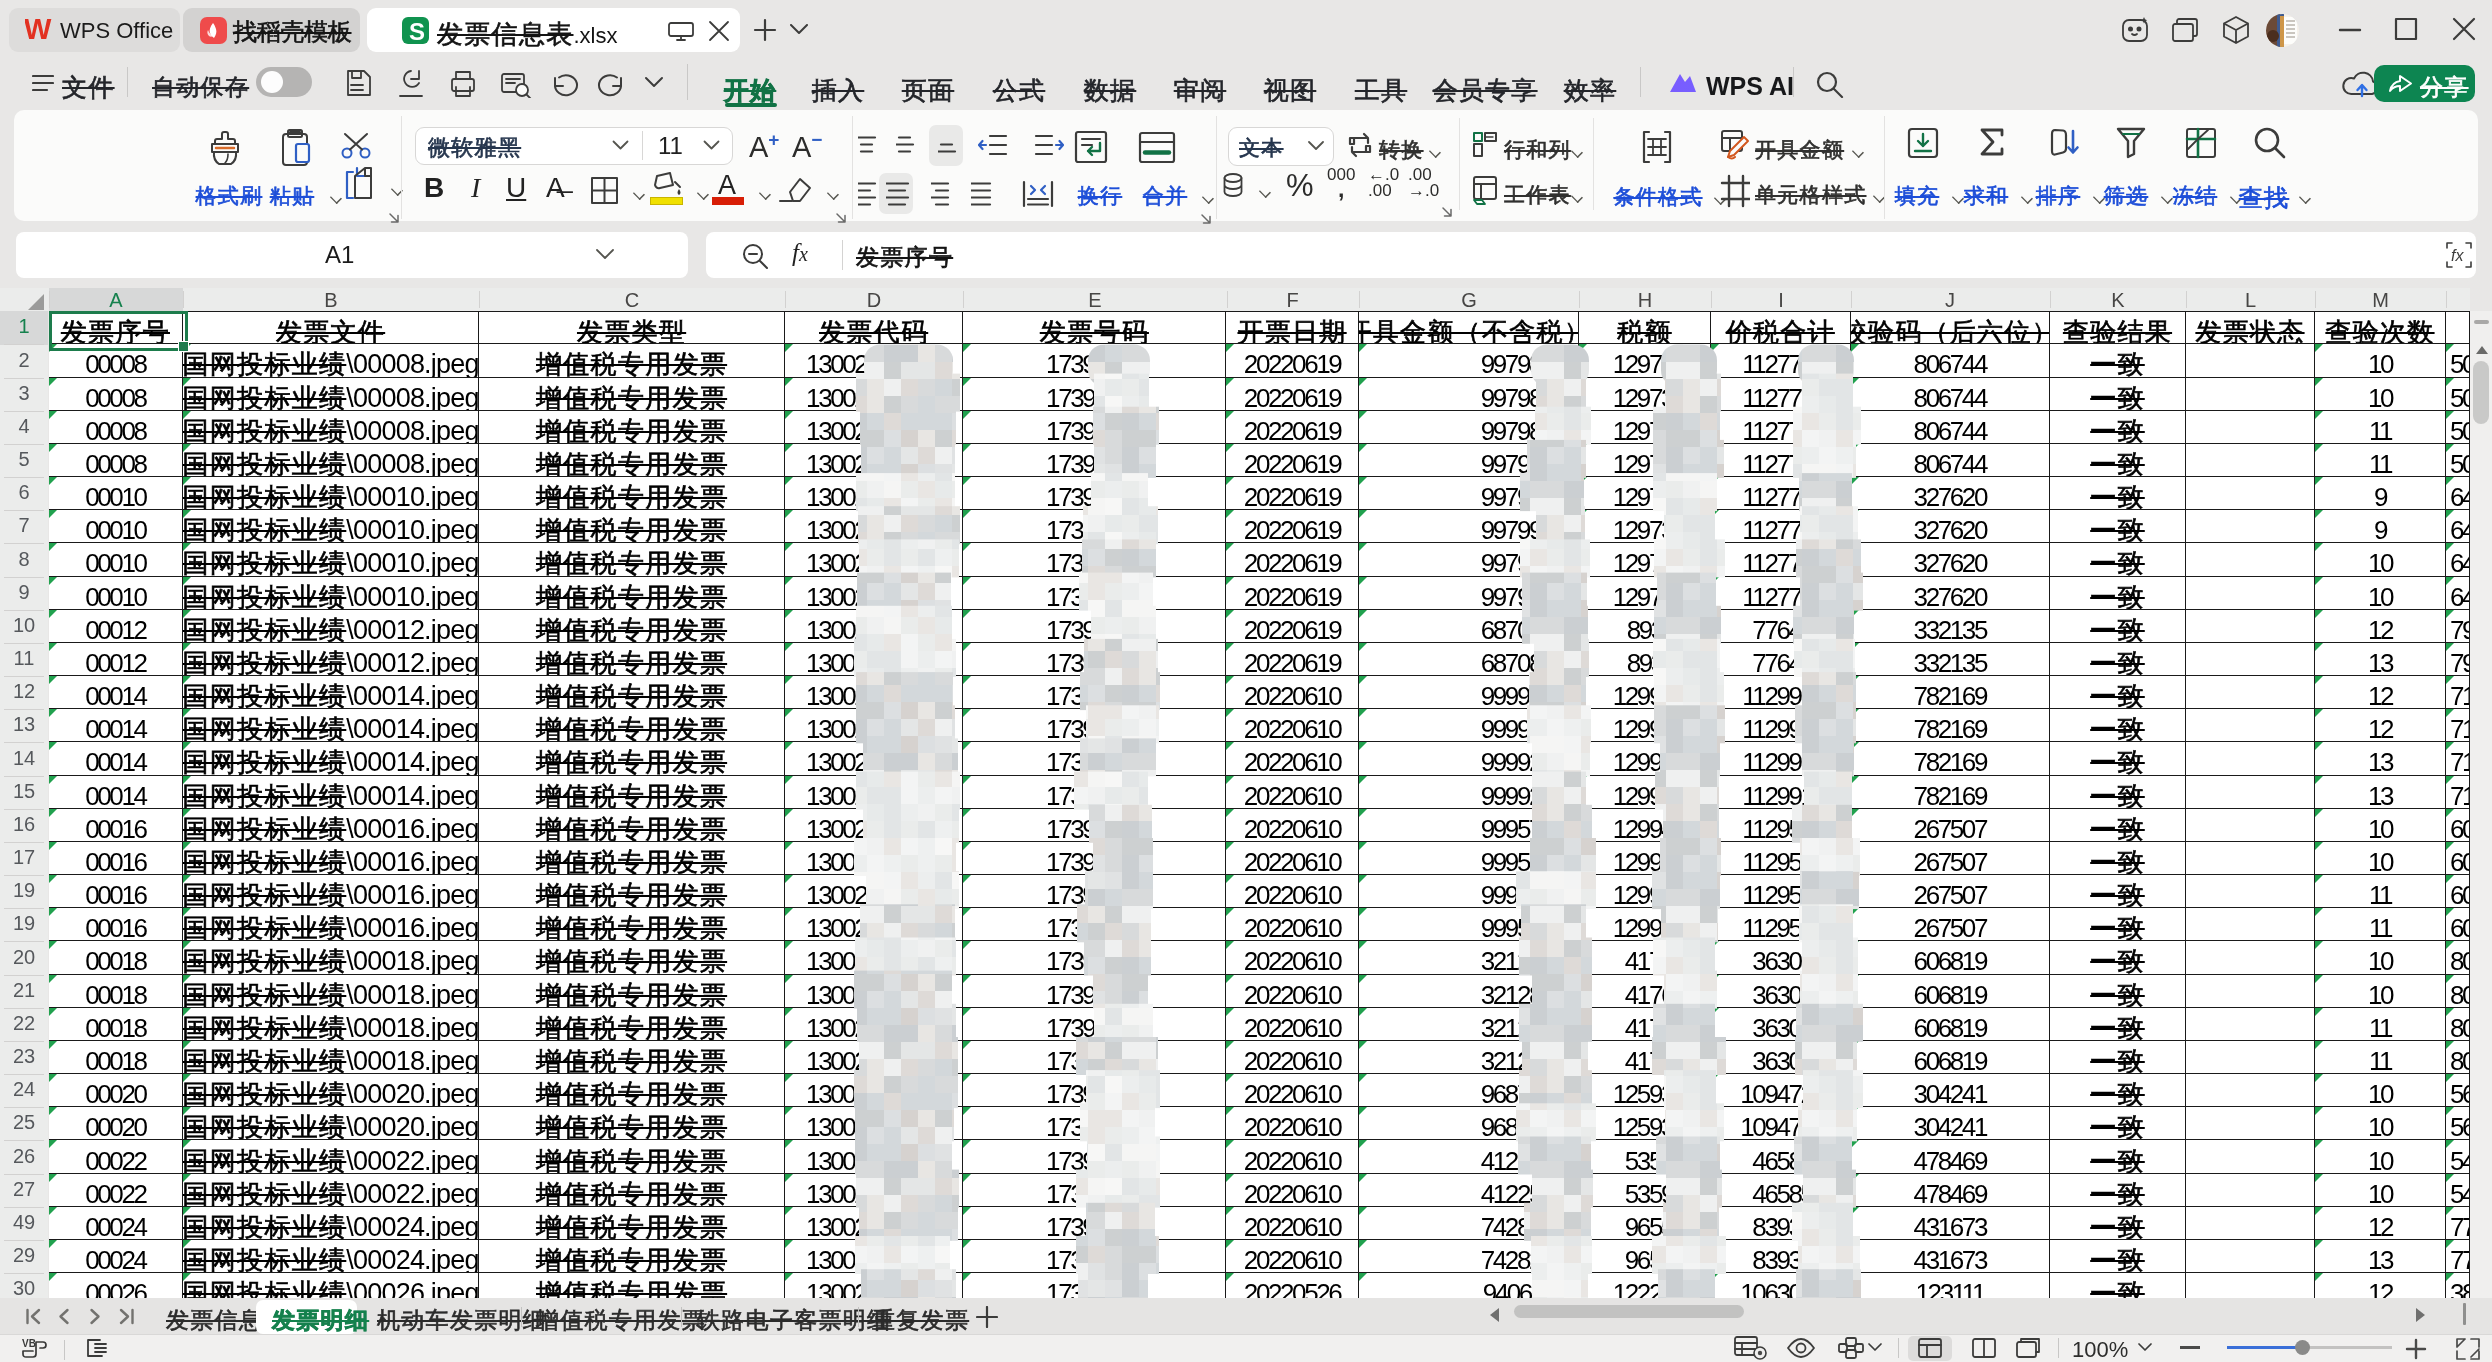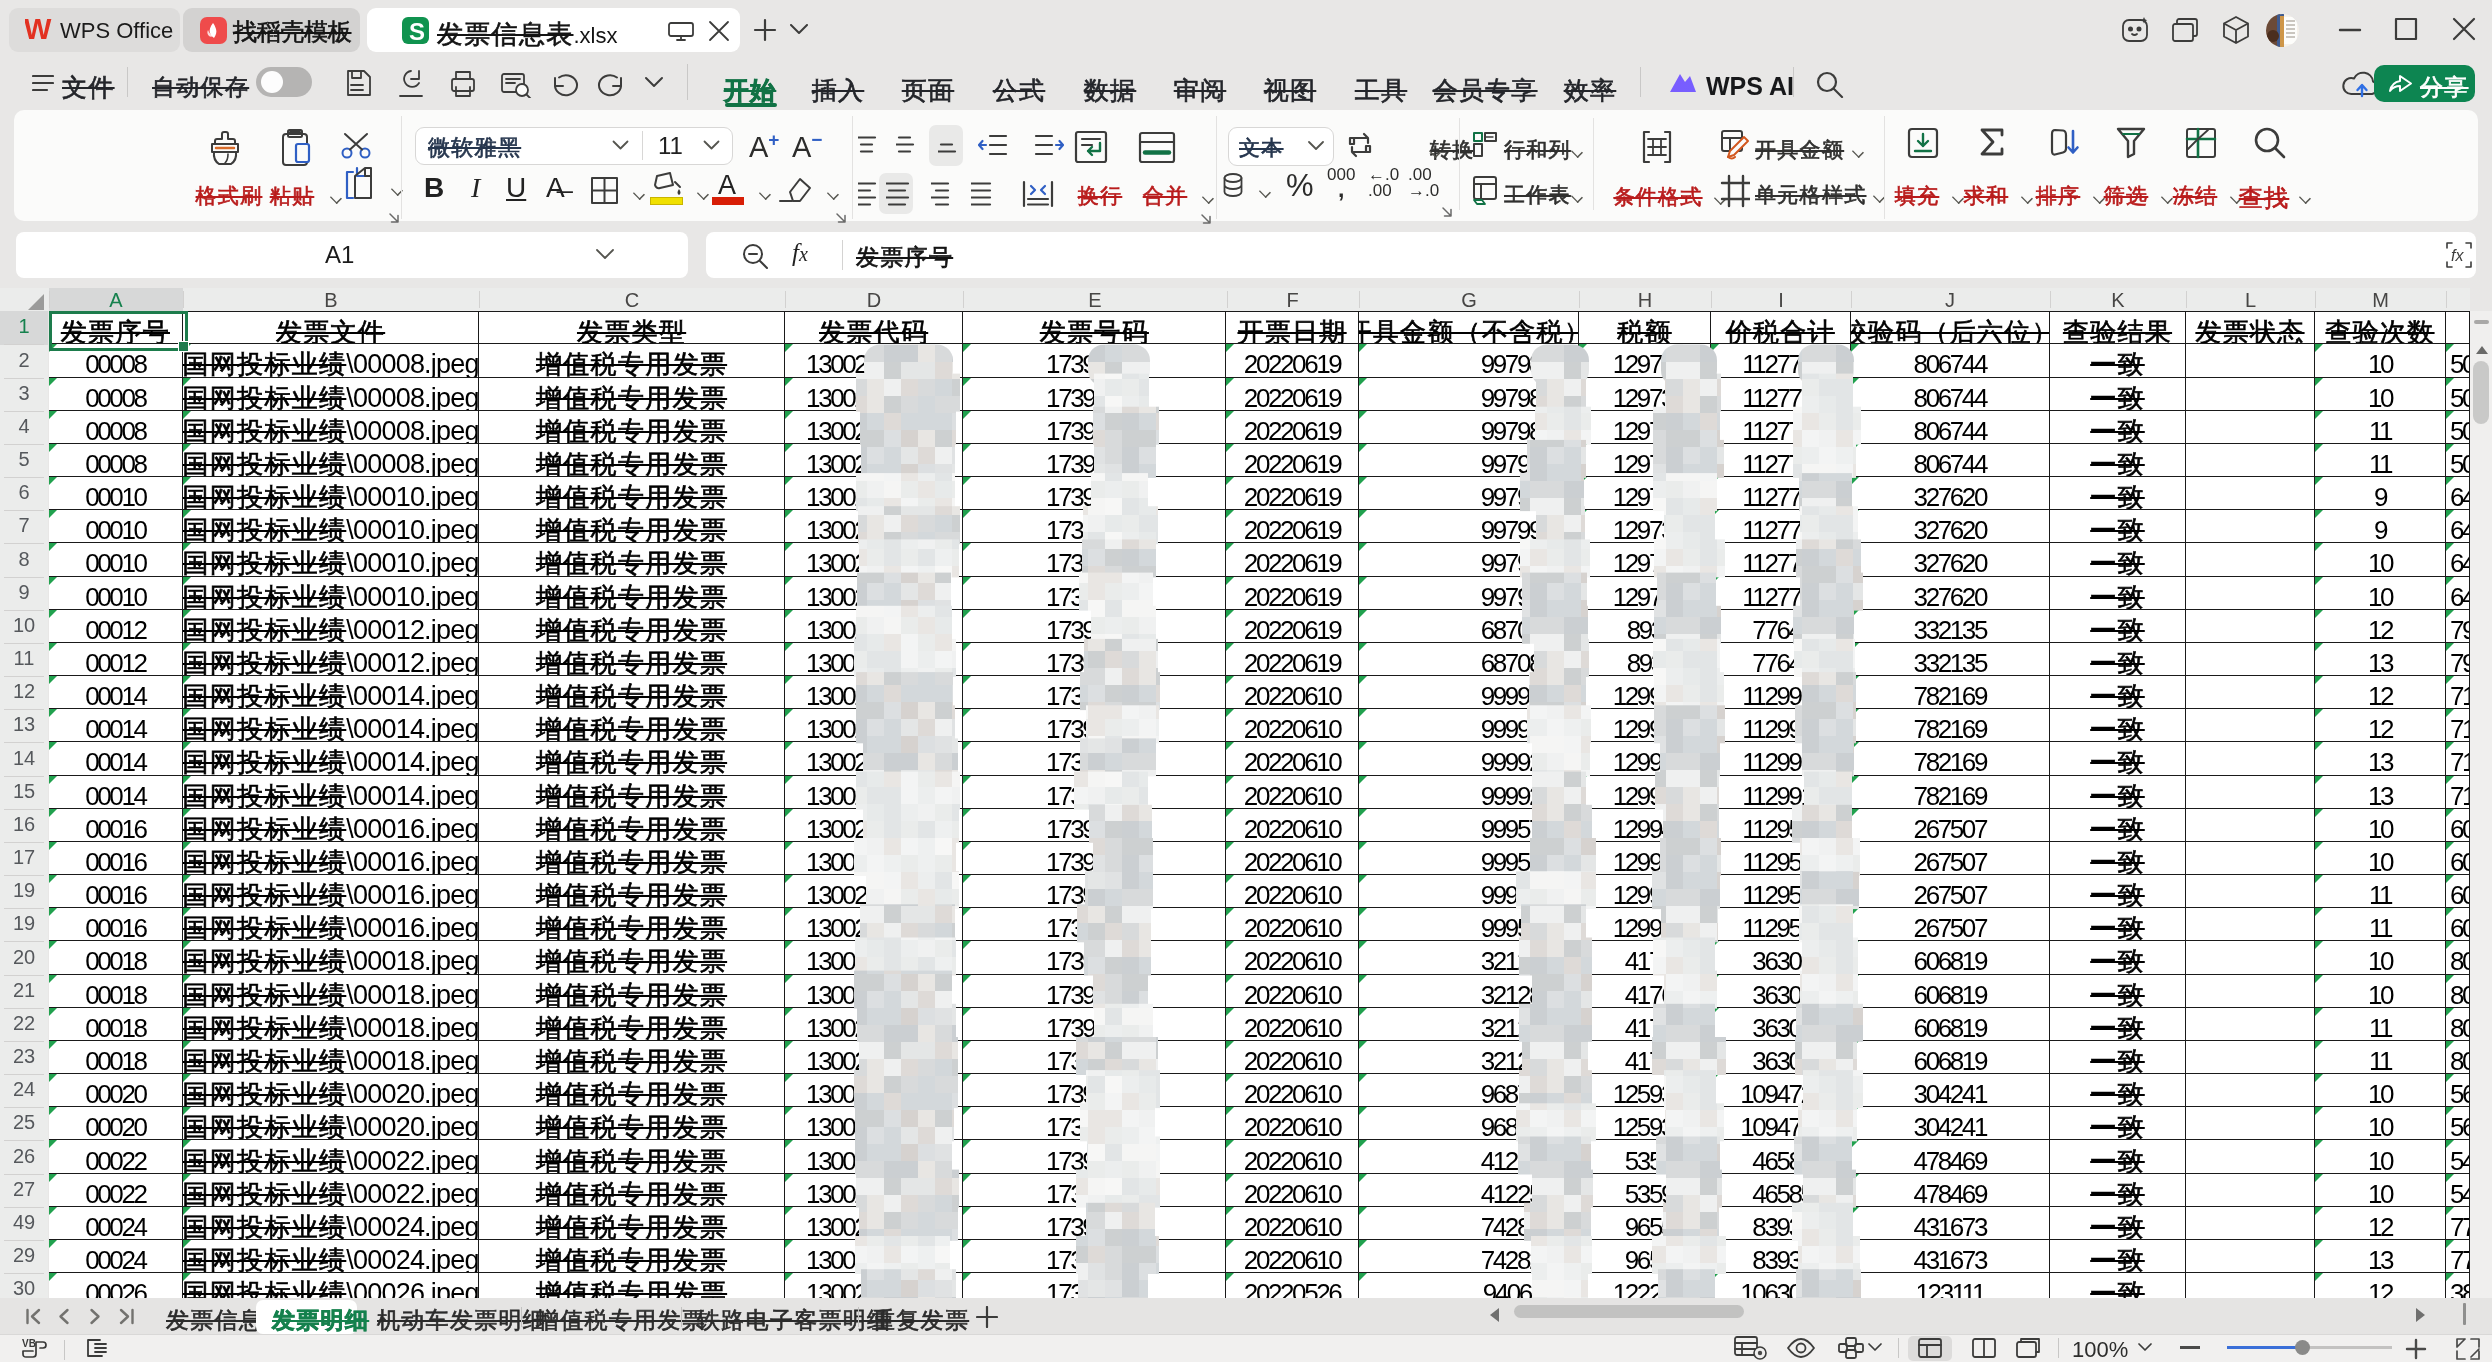--- a/index.html
+++ b/index.html
@@ -14,21 +14,21 @@
 #tab2{left:183px;width:177px;background:#d3d2d1}
 #tab3{left:367px;width:373px;background:#ffffff}
 .tabtxt{font-size:24px;color:#151515}
 
 #menurow{left:0;top:56px;width:2492px;height:54px}
 .mtab{position:absolute;top:74px;font-size:25px;color:#23252a;transform:translateX(-50%);white-space:nowrap}
 .mtabg{color:#117245;font-weight:700}
 
 #ribbon{left:14px;top:110px;width:2464px;height:111px;background:#fbfbfa;border-radius:10px}
 .vsep{position:absolute;width:1px;background:#e3e2e1}
-.rlab{position:absolute;font-size:21px;color:#b91c1c;white-space:nowrap;transform:translateX(-50%)}
+.rlab{position:absolute;font-size:21px;color:#1d4ed8;white-space:nowrap;transform:translateX(-50%)}
 .rlabl{position:absolute;font-size:21px;color:#30302f;white-space:nowrap}
 .car{display:inline-block;width:10px;height:10px;border-right:2px solid #55554f;border-bottom:2px solid #55554f;transform:rotate(45deg) scale(.8,.62);margin-left:5px;vertical-align:4px}
 .combo{position:absolute;border:1px solid #d8d7d6;border-radius:6px;background:#fff}
 
 #namebox{left:16px;top:232px;width:672px;height:46px;background:#fff;border-radius:8px}
 #fxbar{left:706px;top:232px;width:1770px;height:46px;background:#fff;border-radius:8px}
 
 #colheads{left:0;top:288px;width:2470px;height:23px;background:#ebeceb}
 .colL{position:absolute;top:288px;height:23px;line-height:24px;text-align:center;font-size:20px;color:#474645}
 .colsep{position:absolute;top:291px;height:17px;width:1px;background:#d2d1d0}
@@ -351,21 +351,21 @@
 <div class="vsep" style="left:1216px;top:116px;height:103px"></div>
 <div class="combo" style="left:1228px;top:127px;width:104px;height:37px;border-radius:9px"></div>
 <div class="abs cjk" style="left:1239px;top:134px;font-size:21px;color:#26364e">文本</div>
 <svg class="abs" style="left:1308px;top:141px" width="16" height="10" viewBox="0 0 16 10" fill="none" stroke="#3c3c3b" stroke-width="1.8" stroke-linecap="round" stroke-linejoin="round">
     <path d="M1 1 L8 8 L15 1" stroke-width="1.8" stroke="#55554f"></path>
   </svg>
 <svg class="abs" style="left:1346px;top:130px" width="28" height="28" viewBox="0 0 28 28" fill="none" stroke="#3c3c3b" stroke-width="1.8" stroke-linecap="round" stroke-linejoin="round">
     <path d="M8 8 h14 v5 M22 8 l-4-4 M20 22 h-14 v-5 M6 22 l4 4" stroke-width="2.2"></path>
     <path d="M4 8 h4 v6 h-4 Z M20 16 h4 v6 h-4 Z" stroke-width="2.2" fill="#fbfbfa"></path>
   </svg>
-<div class="rlabl cjk" style="left:1430px;top:136px;font-size:21px">转换</div>
+<div class="rlabl cjk" style="left:1379px;top:136px;font-size:21px">转换</div>
 <span class="abs car" style="left:1424px;top:146px"></span>
 <svg class="abs" style="left:1222px;top:172px" width="30" height="32" viewBox="0 0 30 32" fill="none" stroke="#3c3c3b" stroke-width="1.8" stroke-linecap="round" stroke-linejoin="round">
     <ellipse cx="11" cy="6" rx="8.5" ry="4" stroke-width="1.8"></ellipse>
     <path d="M2.5 6 v7 c0 2.2 3.8 4 8.5 4 s8.5-1.8 8.5-4 v-7 M2.5 13 v7 c0 2.2 3.8 4 8.5 4 s8.5-1.8 8.5-4 v-7" stroke-width="1.8"></path>
   </svg>
 <span class="abs car" style="left:1254px;top:186px"></span>
 <div class="abs" style="left:1286px;top:168px;font-size:31px;color:#2c2c2b">%</div>
 <div class="abs" style="left:1327px;top:167px;font-size:17px;color:#2c2c2b;line-height:15px;text-align:center">000<br><b style="font-size:23px">,</b></div>
 <div class="abs" style="left:1368px;top:167px;font-size:17px;color:#2c2c2b;line-height:16px;white-space:nowrap">←.0<br>.00</div>
 <div class="abs" style="left:1408px;top:167px;font-size:17px;color:#2c2c2b;line-height:16px;white-space:nowrap">.00<br>→.0</div>

